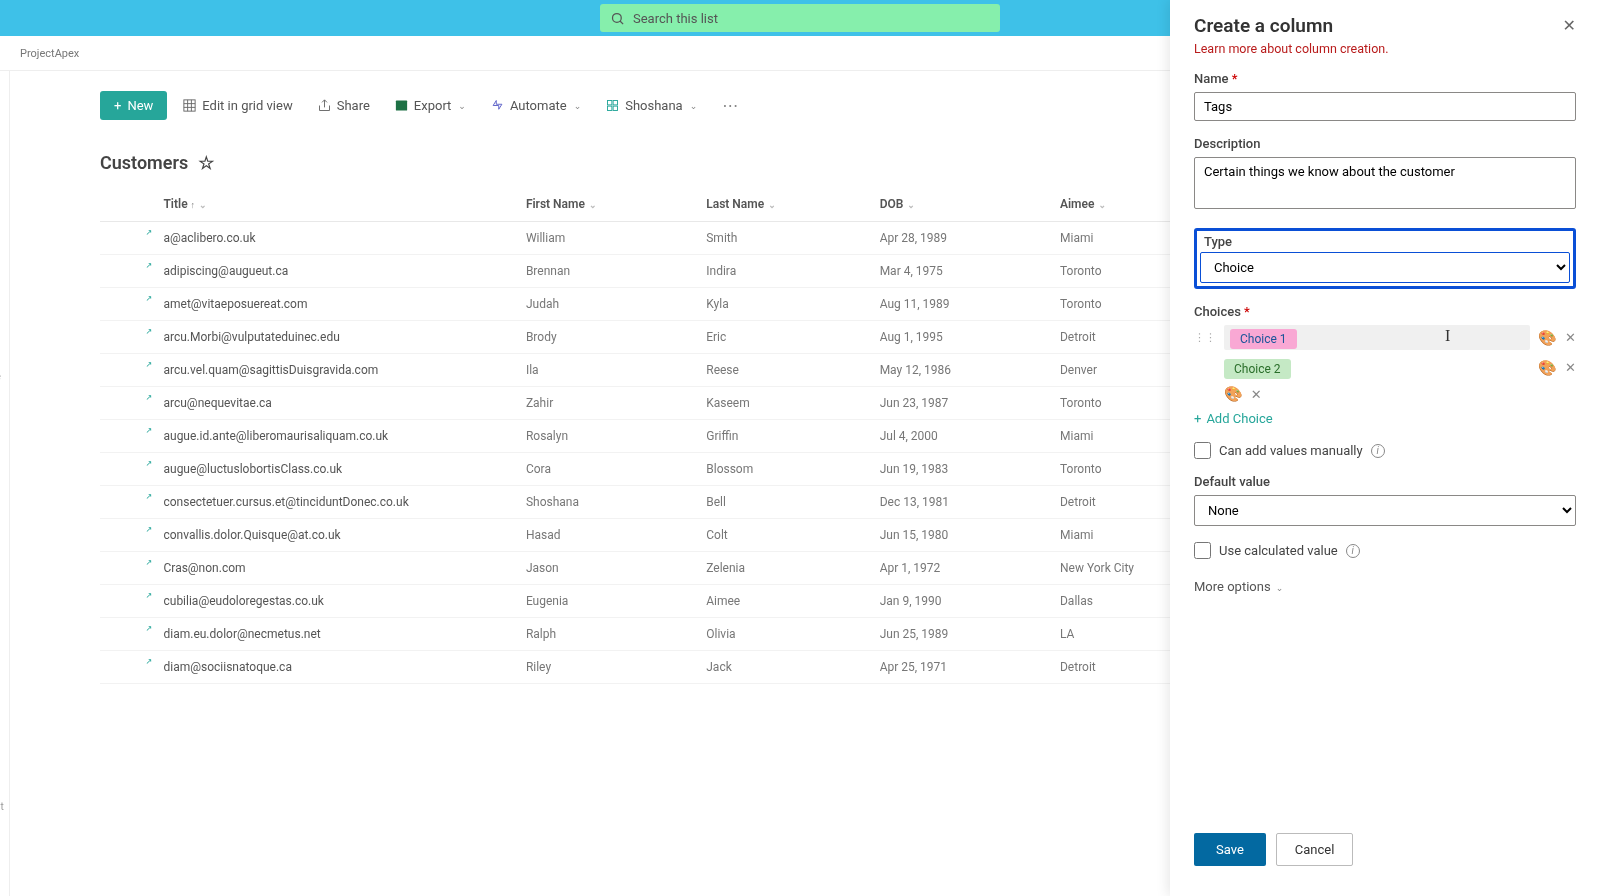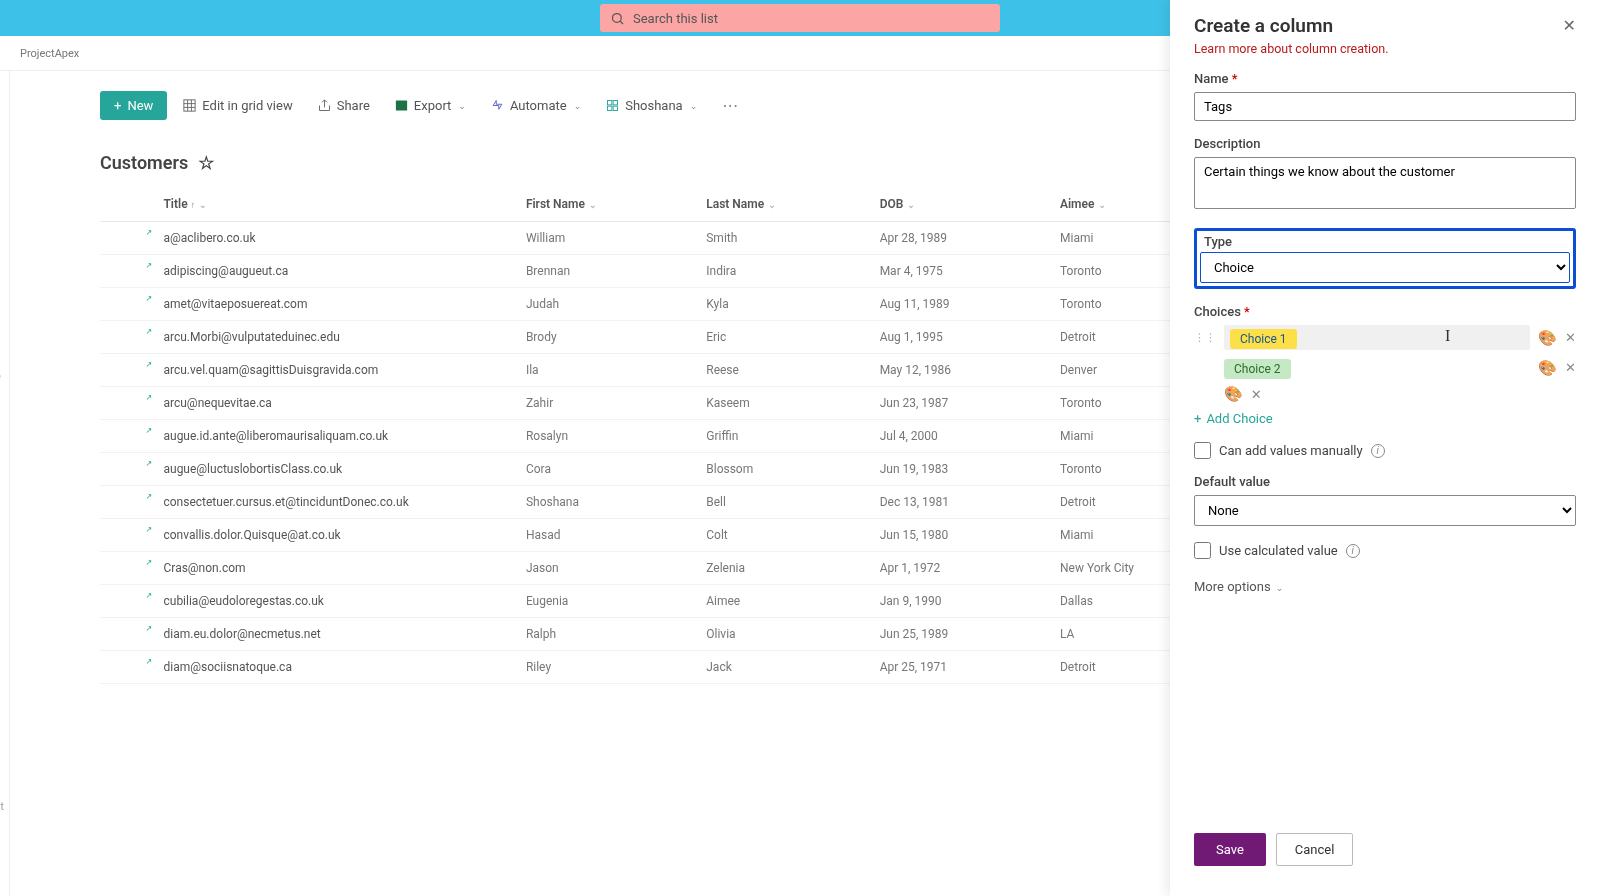--- a/index.html
+++ b/index.html
@@ -1,19 +1,19 @@
 <!DOCTYPE html>
 <html><head>
   <meta charset="utf-8">
   <style>
     * { margin: 0; padding: 0; box-sizing: border-box; font-family: -apple-system, BlinkMacSystemFont, "Segoe UI", Roboto, sans-serif; }
     body { background: #f8f8f8; width: 1600px; height: 896px; overflow: hidden; position: relative; }
     
     .top-bar { background: #3ec1e8; height: 36px; display: flex; align-items: center; justify-content: center; }
-    .search-box { width: 400px; height: 28px; background: #fca5a5; border-radius: 3px; display: flex; align-items: center; padding: 0 10px; gap: 8px; }
+    .search-box { width: 400px; height: 28px; background: #86efac; border-radius: 3px; display: flex; align-items: center; padding: 0 10px; gap: 8px; }
     .search-box svg { width: 15px; height: 15px; stroke: #555; }
     .search-box span { color: #555; font-size: 13px; }
     
     .breadcrumb-bar { background: #fff; height: 22px; padding: 17px 20px; display: flex; align-items: center; border-bottom: 1px solid #eee; }
     .breadcrumb-bar span { font-size: 11px; color: #777; }
     
     .content-wrap { display: flex; height: calc(100% - 58px); }
     .left-strip { width: 10px; background: #fff; border-right: 1px solid #eee; padding-top: 40px; position: relative; }
     .left-strip .tiny { font-size: 10px; color: #999; position: absolute; }
     
@@ -59,39 +59,39 @@
     .field input[type=text], .field textarea, .field select { width: 100%; border: 1px solid #8a8886; border-radius: 2px; padding: 6px 9px; font-size: 13px; font-family: inherit; background: #fff; }
     .field textarea { height: 52px; resize: none; }
     
     .type-wrap { border: 3px solid #0a4fd6; border-radius: 3px; padding: 0; }
     .type-wrap label { margin: 3px 7px; }
     .type-wrap select { border: 1px solid #0a4fd6; margin: 0 3px 3px; width: calc(100% - 6px); }
     
     .choice-row { display: flex; align-items: center; gap: 8px; margin-bottom: 8px; }
     .drag { color: #aaa; font-size: 11px; cursor: grab; }
     .chip { padding: 3px 10px; border-radius: 3px; font-size: 12px; min-width: 60px; text-align: center; }
-    .chip-1 { background: #fde047; color: #1a5599; }
+    .chip-1 { background: #f9a8d4; color: #1a5599; }
     .chip-2 { background: #c5e9c5; color: #2a6e2a; }
     .chip-3 { background: #f2e1b3; color: #7a5a0f; }
     .chip-input-wrap { flex: 1; position: relative; }
     .chip-input-wrap.active { background: #f0f0f0; padding: 3px 6px; border-radius: 2px; }
     .cursor-i { position: absolute; right: 80px; top: 2px; font-size: 16px; color: #333; font-family: serif; }
     .palette { color: #888; cursor: pointer; font-size: 15px; }
     .row-x { color: #888; cursor: pointer; font-size: 13px; }
     
     .add-choice { color: #26a69a; font-size: 13px; cursor: pointer; display: flex; align-items: center; gap: 5px; margin-top: 4px; }
     
     .cb-row { display: flex; align-items: center; gap: 8px; margin-top: 16px; font-size: 13px; color: #444; }
     .cb-row input { width: 17px; height: 17px; }
     .info-i { width: 14px; height: 14px; border: 1px solid #888; border-radius: 50%; display: inline-flex; align-items: center; justify-content: center; font-size: 10px; color: #888; font-style: italic; }
     
     .more-opts { font-size: 13px; color: #555; cursor: pointer; margin-top: 20px; }
     
     .panel-footer { margin-top: auto; display: flex; gap: 10px; padding: 16px 0; }
-    .btn-save { background: #701a75; color: #fff; border: none; padding: 8px 22px; border-radius: 2px; font-size: 13px; cursor: pointer; }
+    .btn-save { background: #0369a1; color: #fff; border: none; padding: 8px 22px; border-radius: 2px; font-size: 13px; cursor: pointer; }
     .btn-cancel { background: #fff; border: 1px solid #bbb; padding: 8px 18px; border-radius: 2px; font-size: 13px; cursor: pointer; color: #333; }
   </style>
 </head>
 <body>
 
 <div class="top-bar">
   <div class="search-box">
     <svg viewBox="0 0 24 24" fill="none" stroke="currentColor" stroke-width="2">
         <circle cx="11" cy="11" r="7"></circle>
         <line x1="21" y1="21" x2="16" y2="16"></line>

